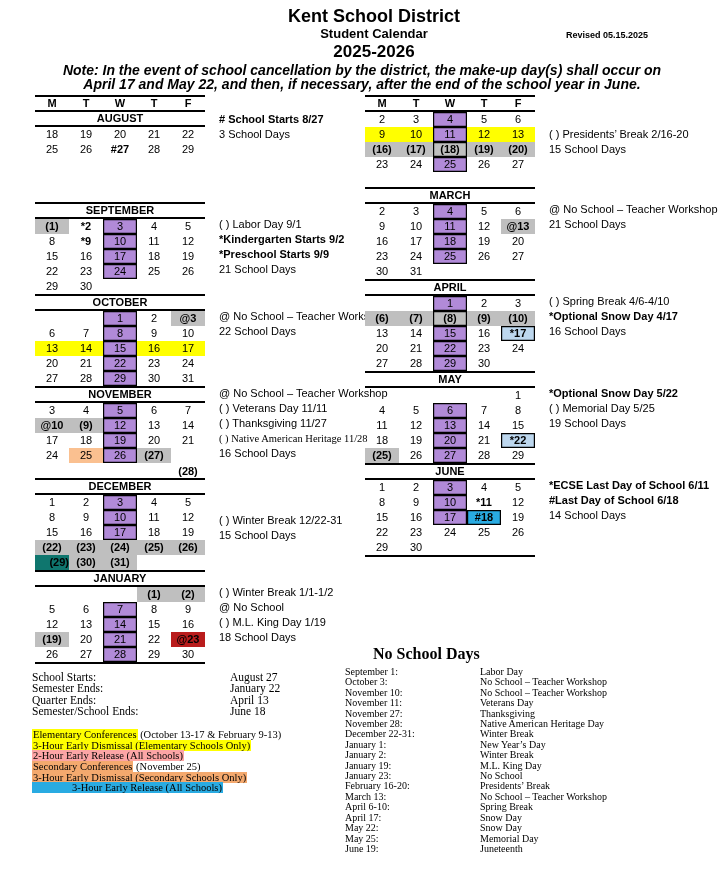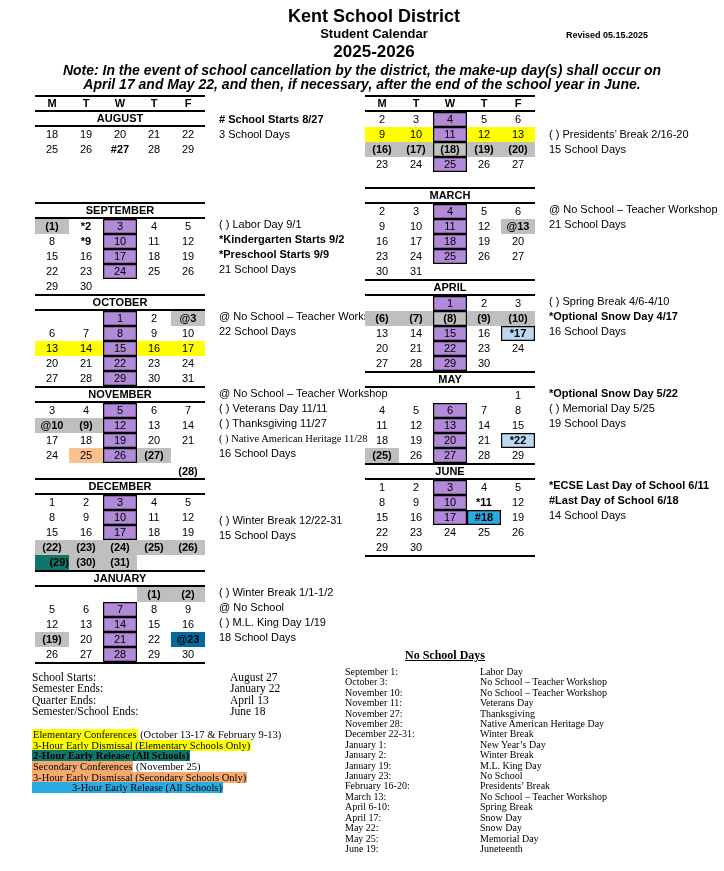--- a/index.html
+++ b/index.html
@@ -30,21 +30,21 @@
   .notes{margin-left:14px;font-size:11px;line-height:15px;white-space:nowrap;}
   .nl.nb{font-weight:bold;}
   .nl.serif{font-family:"Liberation Serif",serif;font-size:10.5px;}
   .bottom-left{position:absolute;left:32px;top:672px;width:305px;font-family:"Liberation Serif",serif;}
   .kd-row{font-size:11.5px;line-height:11.3px;white-space:nowrap;}
   .kd-label{display:inline-block;width:198px;}
   .legend{margin-top:13px;}
   .lg-row{font-size:10.5px;line-height:10.6px;white-space:nowrap;}
   .lg-hl{padding:0 1px;}
   .no-school{position:absolute;left:345px;top:645px;width:374px;font-family:"Liberation Serif",serif;}
-  .ns-head{display:inline-block;font-weight:bold;text-decoration:underline;font-size:12px;margin-left:60px;margin-bottom:4px;}
+  .ns-head{display:inline-block;font-weight:bold;font-size:16px;margin-left:28px;margin-bottom:4px;}
   .ns-row{font-size:10px;line-height:10.4px;white-space:nowrap;}
   .ns-date{display:inline-block;width:135px;}
 </style>
 </head>
 <body>
 
 <div class="page">
   <div class="revised">Revised 05.15.2025</div>
   <div class="hdr">
     <div class="hdr-title">Kent School District</div>
@@ -243,21 +243,21 @@
               <div class="cell">9</div>
               <div class="cell">12</div>
               <div class="cell">13</div>
               <div class="cell bd" style="background: rgb(177, 138, 216);">14</div>
               <div class="cell">15</div>
               <div class="cell">16</div>
               <div class="cell b" style="background: rgb(191, 191, 191);">(19)</div>
               <div class="cell">20</div>
               <div class="cell bd" style="background: rgb(177, 138, 216);">21</div>
               <div class="cell">22</div>
-              <div class="cell b" style="background: #0369a1;">@23</div>
+              <div class="cell b" style="background: #b91c1c;">@23</div>
               <div class="cell">26</div>
               <div class="cell">27</div>
               <div class="cell bd" style="background: rgb(177, 138, 216);">28</div>
               <div class="cell">29</div>
               <div class="cell">30</div>
             </div>
           </div>
           <div class="notes" style="padding-top: 15px;">
             <div class="nl">( ) Winter Break 1/1-1/2</div>
             <div class="nl">@ No School</div>
@@ -457,21 +457,21 @@
   <div class="bottom-left">
     <div id="key-dates">
         <div class="kd-row"><span class="kd-label">School Starts:</span><span class="kd-value">August 27</span></div>
         <div class="kd-row"><span class="kd-label">Semester Ends:</span><span class="kd-value">January 22</span></div>
         <div class="kd-row"><span class="kd-label">Quarter Ends:</span><span class="kd-value">April 13</span></div>
         <div class="kd-row"><span class="kd-label">Semester/School Ends:</span><span class="kd-value">June 18</span></div>
       </div>
     <div id="legend" class="legend">
         <div class="lg-row"><span class="lg-hl" style="background: rgb(255, 255, 0);">Elementary Conferences</span><span> (October 13-17 &amp; February 9-13)</span></div>
         <div class="lg-row"><span class="lg-hl" style="background: rgb(255, 255, 0);">3-Hour Early Dismissal (Elementary Schools Only)</span></div>
-        <div class="lg-row"><span class="lg-hl" style="background: #0f766e; font-weight: bold;">2-Hour Early Release (All Schools)</span></div>
+        <div class="lg-row"><span class="lg-hl" style="background: #fca5a5;">2-Hour Early Release (All Schools)</span></div>
         <div class="lg-row"><span class="lg-hl" style="background: rgb(244, 169, 110);">Secondary Conferences</span><span> (November 25)</span></div>
         <div class="lg-row"><span class="lg-hl" style="background: rgb(244, 169, 110);">3-Hour Early Dismissal (Secondary Schools Only)</span></div>
         <div class="lg-row"><span class="lg-hl" style="background: rgb(41, 171, 226); padding-left: 40px;">3-Hour Early Release (All Schools)</span></div>
       </div>
   </div>
 
   <div class="no-school">
     <div class="ns-head">No School Days</div>
     <div id="ns-rows">
         <div class="ns-row"><span class="ns-date">September 1:</span><span class="ns-desc">Labor Day</span></div>

